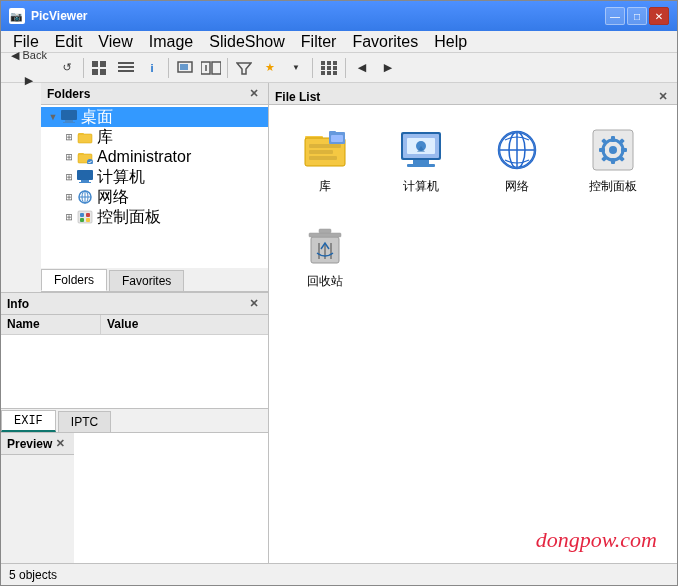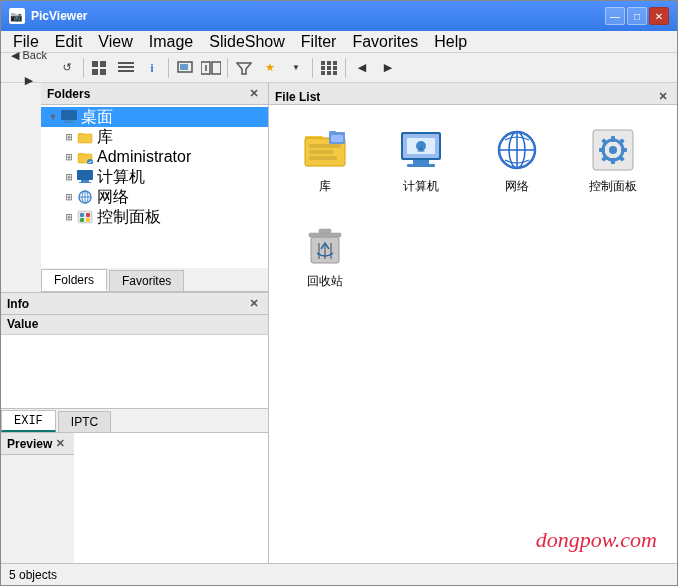--- a/index.html
+++ b/index.html
@@ -535,20 +535,21 @@
         </div>
       </div>
 
       <div class="info-panel">
         <div class="panel-header">
           <span>Info</span>
           <span class="panel-close">✕</span>
         </div>
         <div class="info-table">
           <div class="info-header-row">
+            <div class="info-col">Name</div>
             <div class="info-col">Value</div>
           </div>
         </div>
         <div class="info-tabs">
           <div class="info-tab active">EXIF</div>
           <div class="info-tab">IPTC</div>
         </div>
       </div>
 
       <div class="preview-panel">

